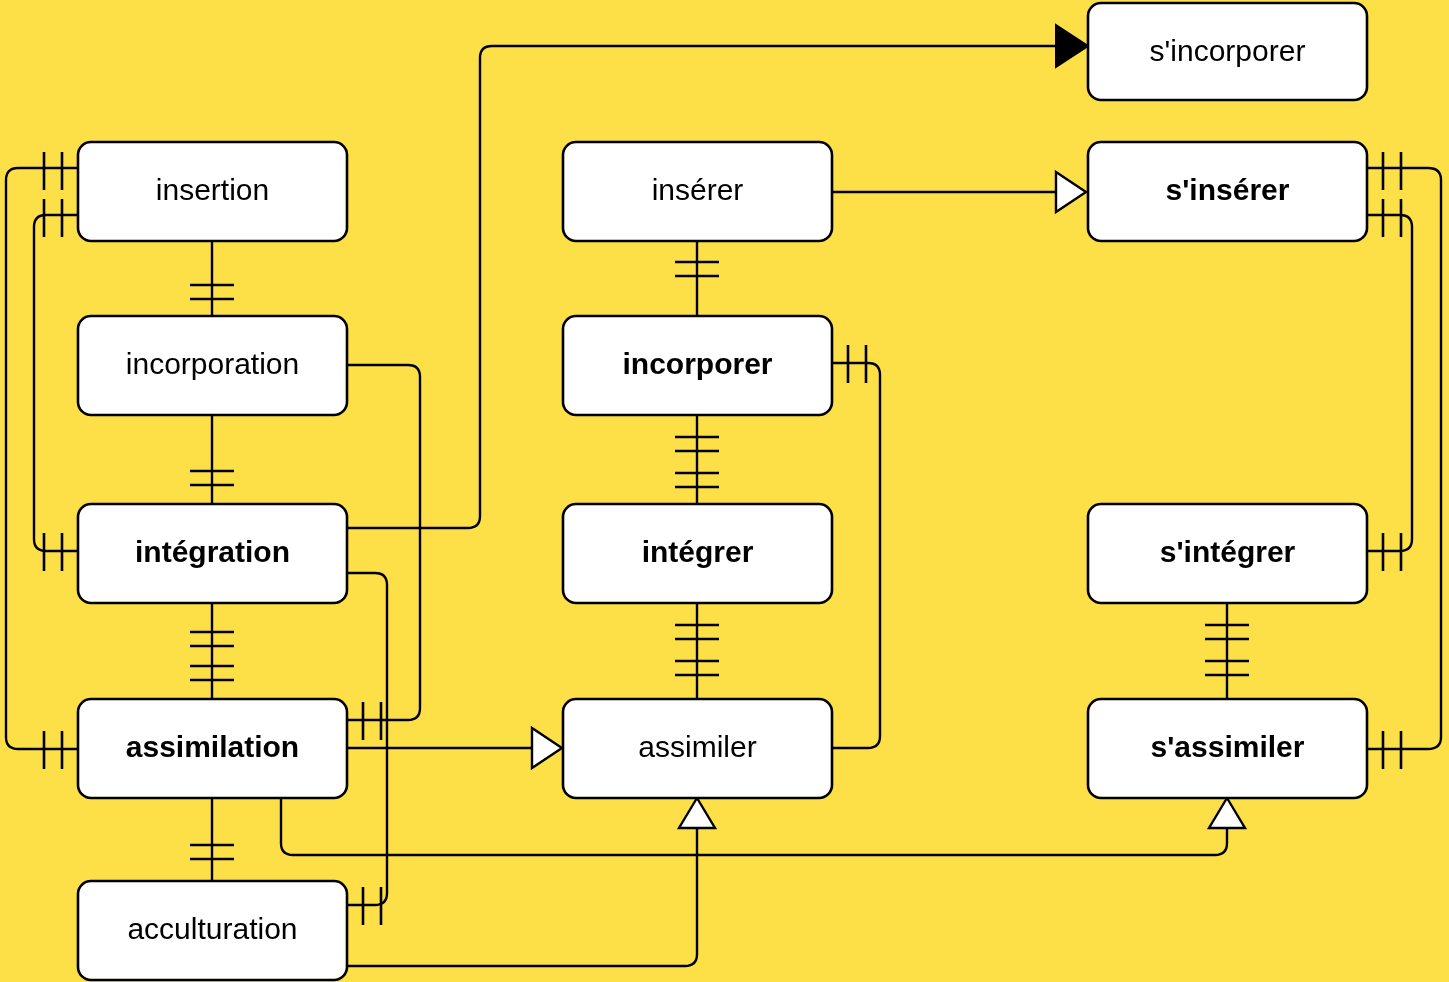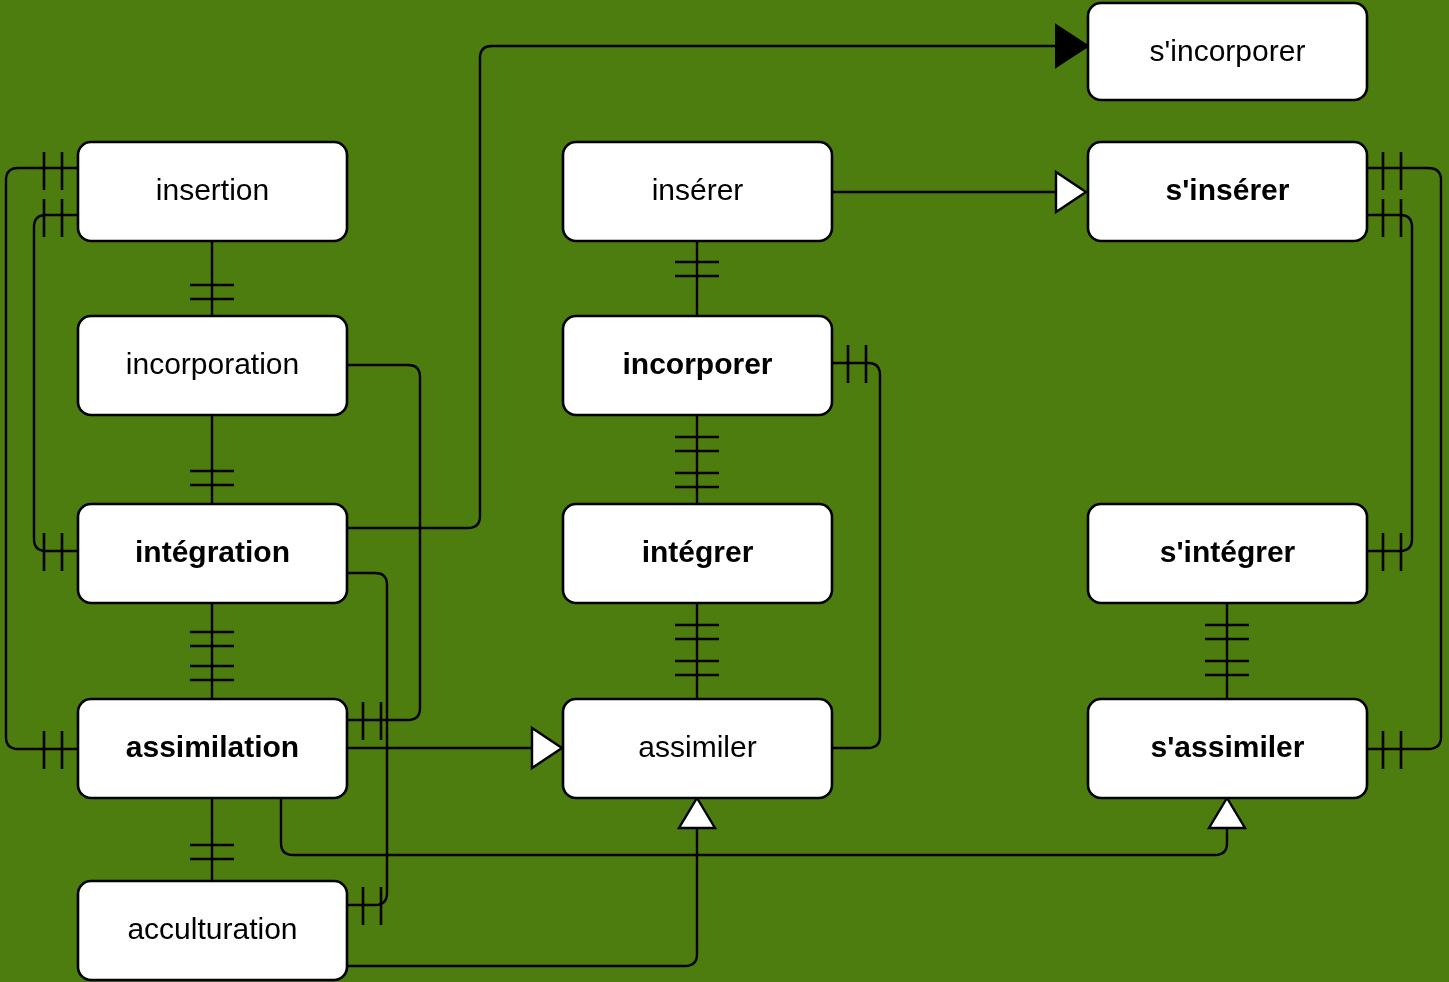--- a/index.html
+++ b/index.html
@@ -1,17 +1,17 @@
 <!DOCTYPE html>
 <html><head>
 <meta charset="utf-8">
 <style>
   html,body{margin:0;padding:0;background:#ffffff;}
   body{font-family:"Liberation Sans", sans-serif;}
-  #diagram-root{position:relative;width:1449px;height:982px;background:#4d7c0f;overflow:hidden;}
+  #diagram-root{position:relative;width:1449px;height:982px;background:#fde047;overflow:hidden;}
   svg#diagram-svg{position:absolute;left:0;top:0;width:1449px;height:982px;display:block;}
   .node-rect{fill:#ffffff;stroke:#000000;stroke-width:2.6;}
   .edge{fill:none;stroke:#000000;stroke-width:2.4;stroke-linecap:butt;stroke-linejoin:round;}
   .tick{stroke:#000000;stroke-width:2.6;}
   .arrow-open{fill:#ffffff;stroke:#000000;stroke-width:2.4;stroke-linejoin:miter;}
   .arrow-solid{fill:#000000;stroke:#000000;stroke-width:2.0;stroke-linejoin:miter;}
   text.node-label{font-family:"Liberation Sans", sans-serif;font-size:30px;fill:#000000;text-anchor:middle;dominant-baseline:middle;}
   text.node-label.bold{font-weight:bold;}
 </style>
 </head>

